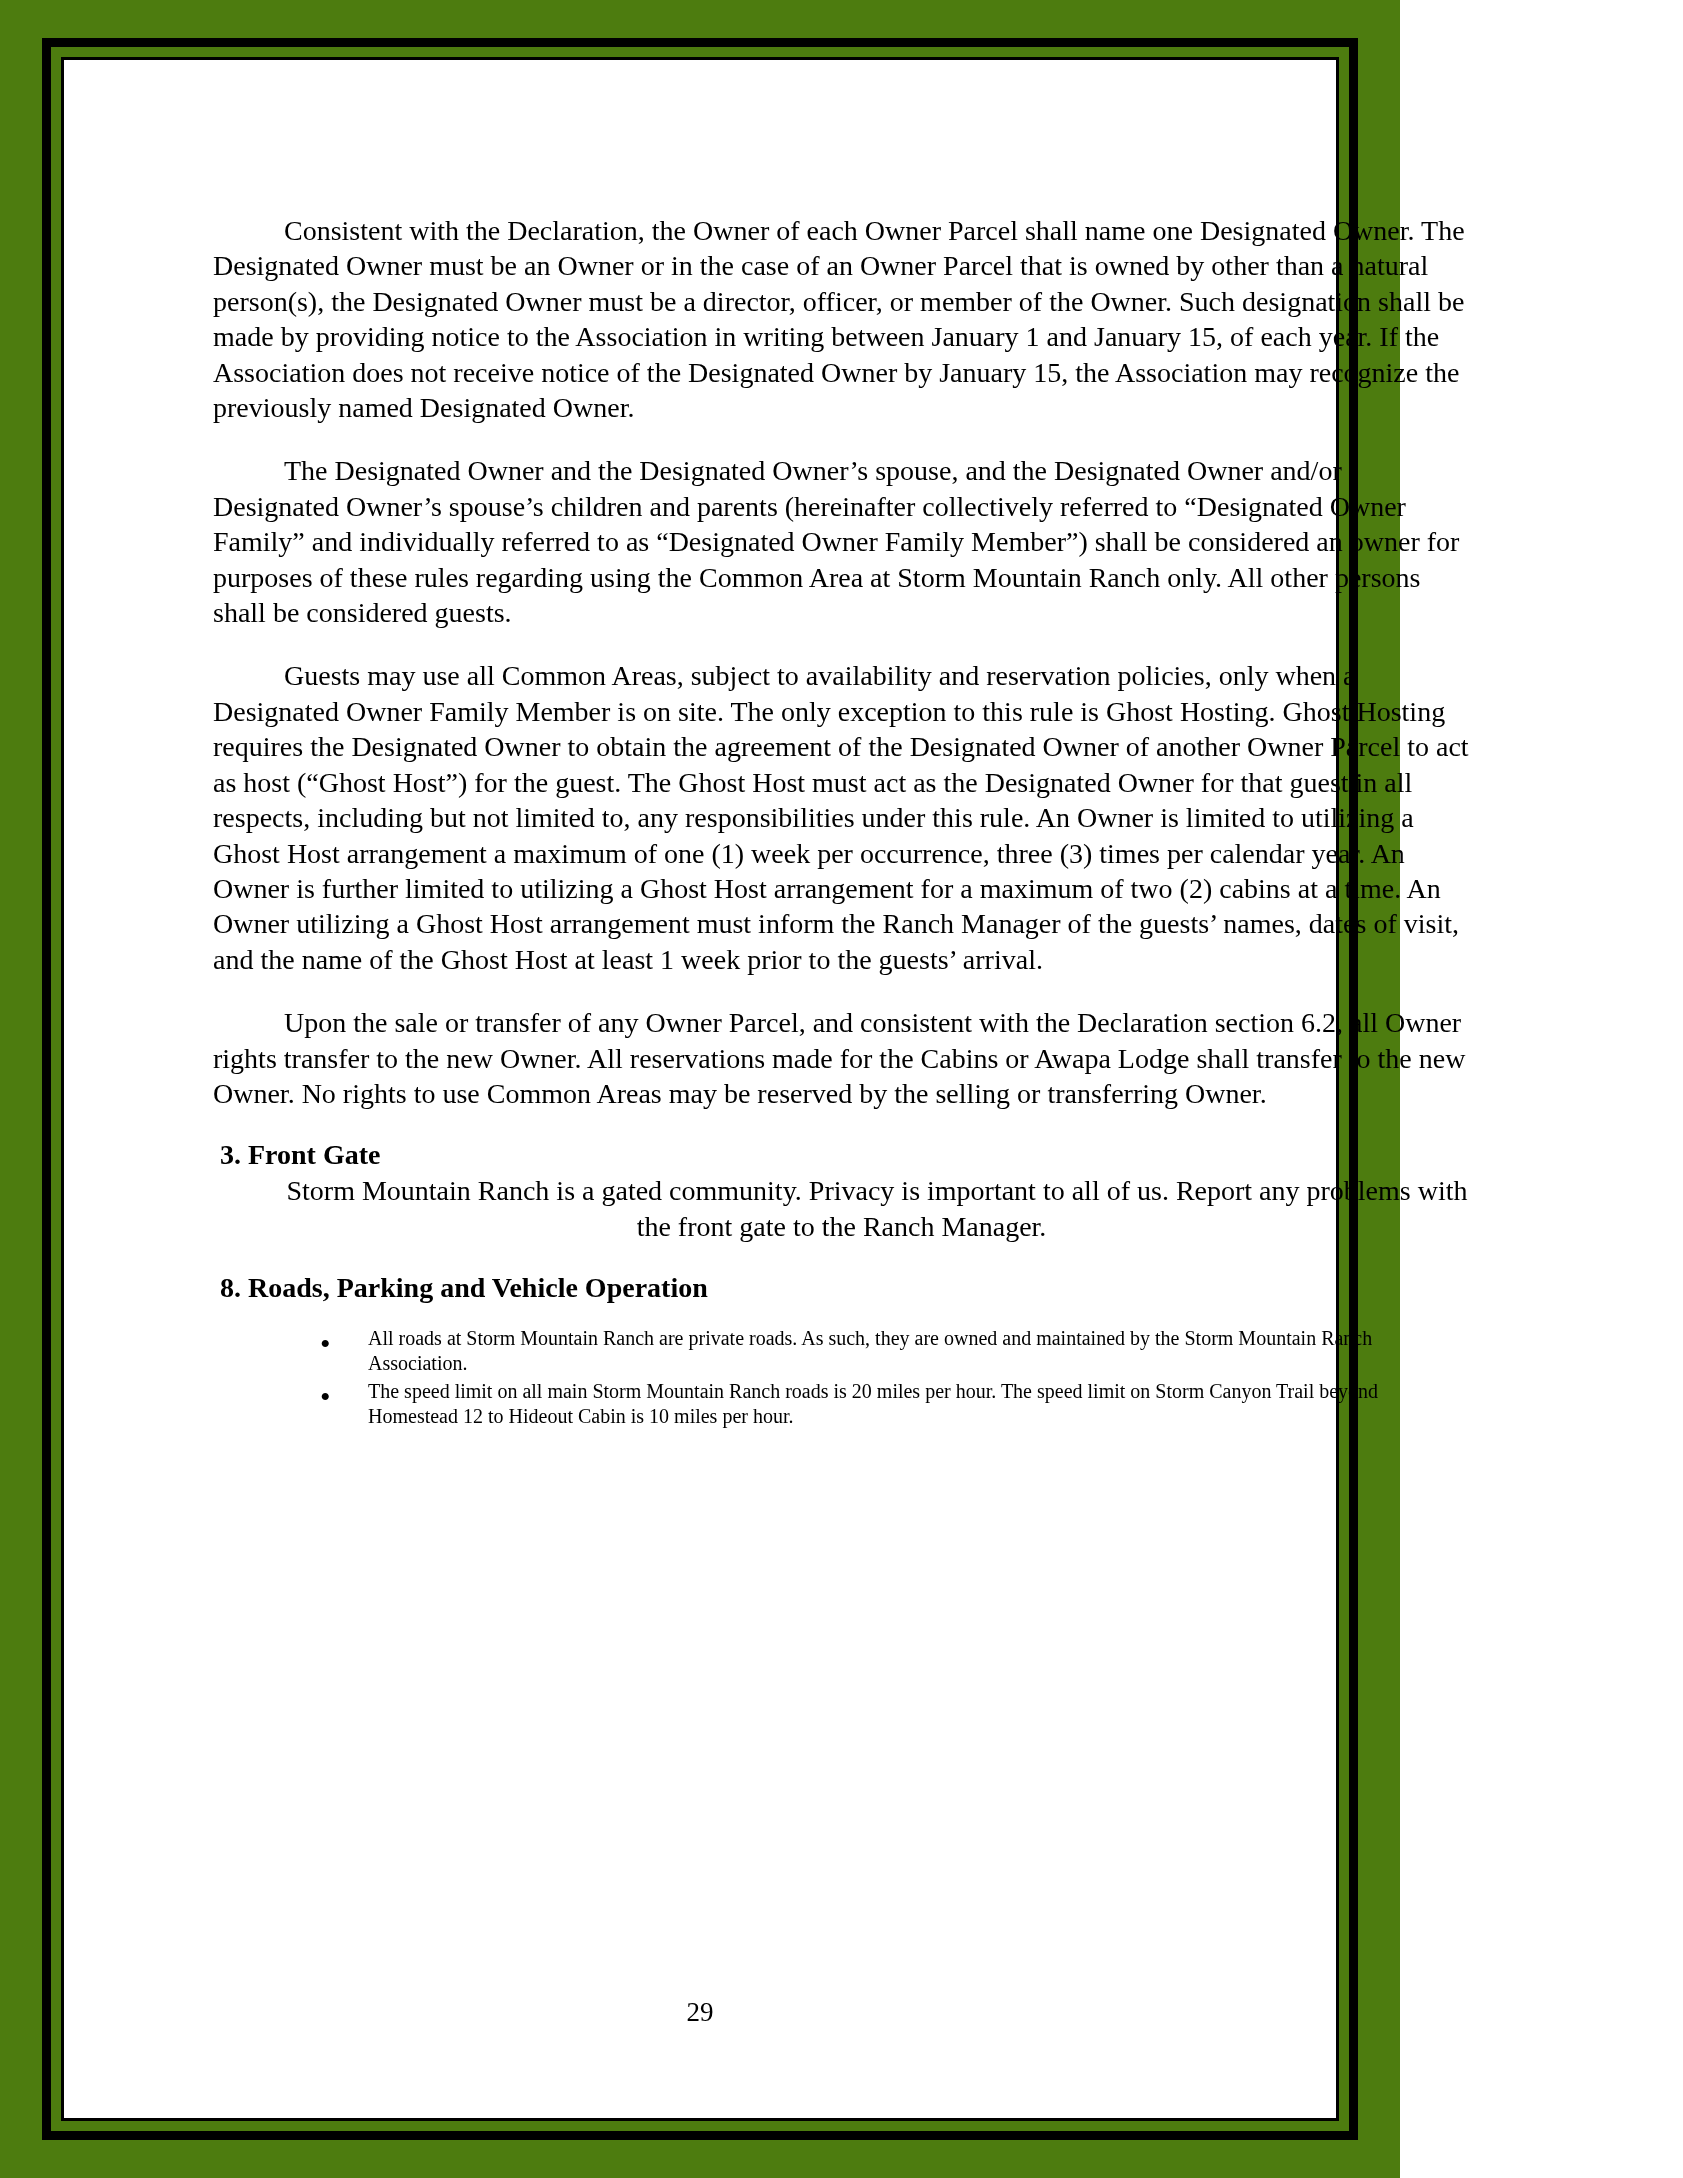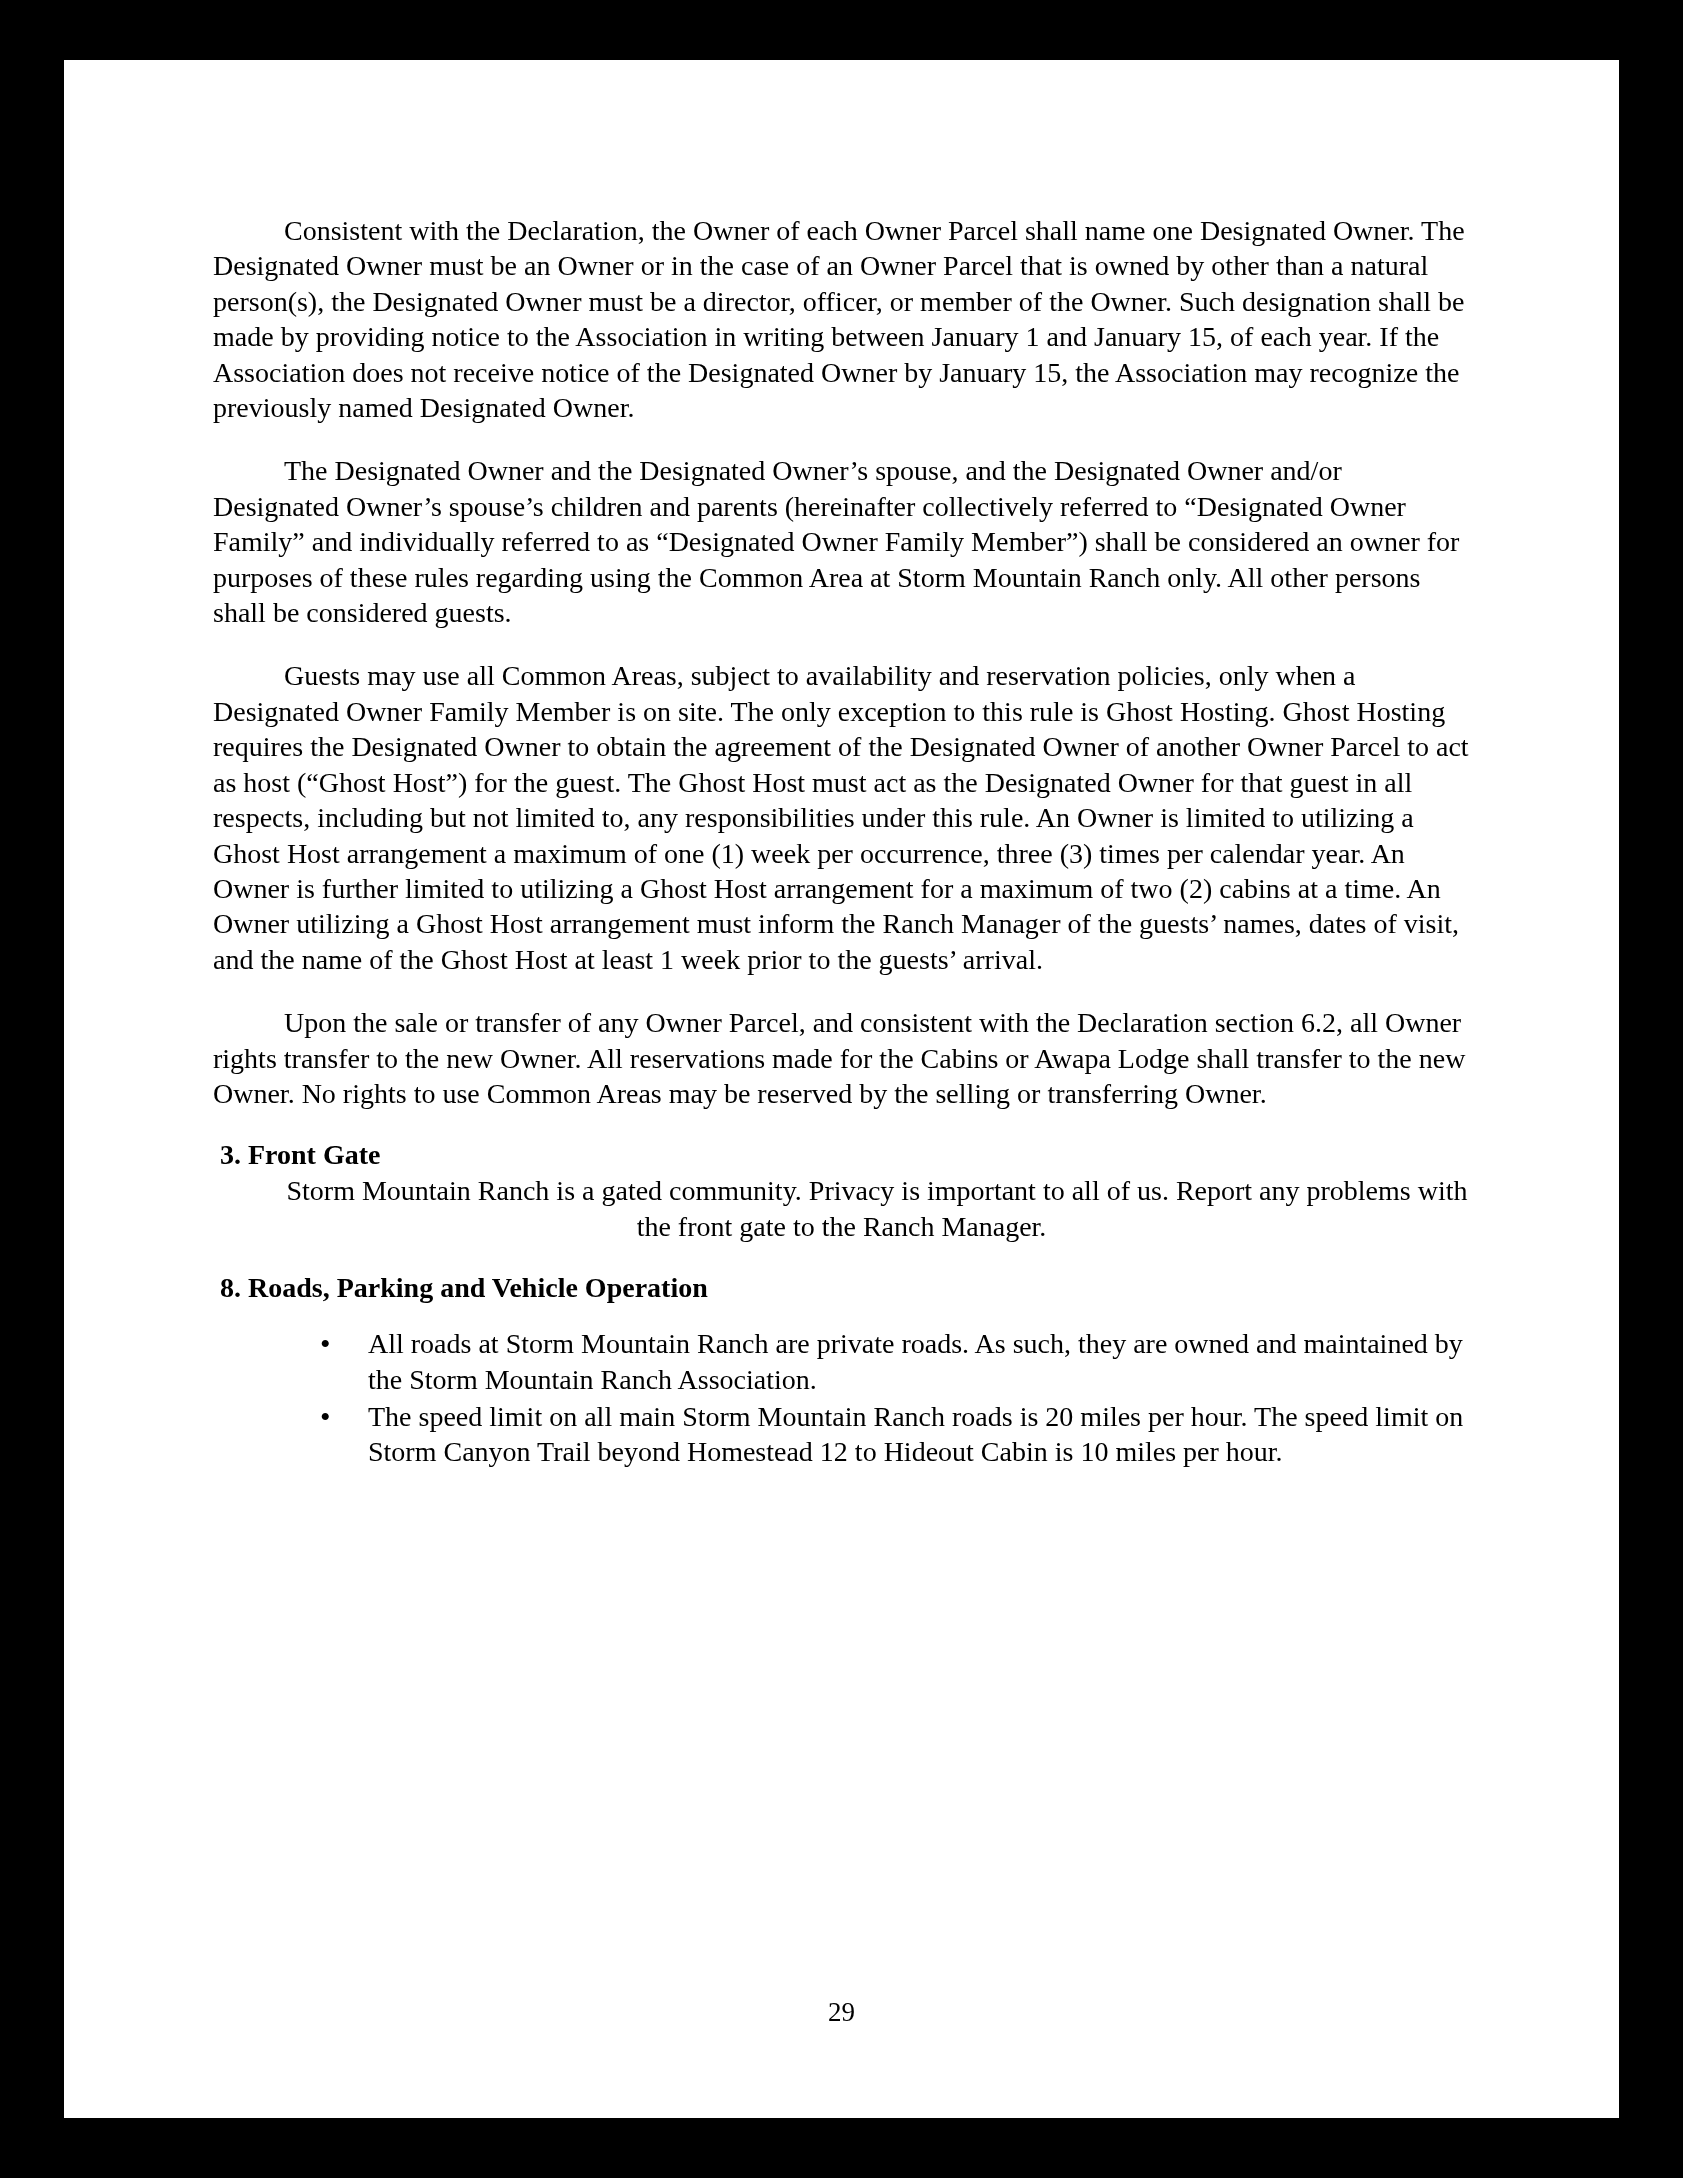--- a/index.html
+++ b/index.html
@@ -1,24 +1,24 @@
 <!DOCTYPE html>
 <html><head>
 <meta charset="utf-8">
 <style>
   html, body {
     margin: 0;
     padding: 0;
     background: #ffffff;
   }
   .page {
-    width: 1683px;
+    width: 1400px;
     height: 2178px;
     box-sizing: border-box;
-    background: #000000;
+    background: #4d7c0f;
     position: relative;
     font-family: "Liberation Serif", serif;
   }
   
   .frame-outer {
     position: absolute;
     left: 42px;
     top: 38px;
     right: 42px;
     bottom: 38px;
@@ -65,21 +65,21 @@
   .section-block p.body-par {
     margin-bottom: 0;
     text-align: center;
   }
   ul.bullets {
     margin: 22px 0 0 0;
     padding: 0 0 0 107px;
     list-style: none;
   }
   ul.bullets li {
-    font-size: 28px;
+    font-size: 20px;
     line-height: 1.265;
     color: #000000;
     position: relative;
     padding-left: 48px;
     margin-bottom: 2px;
   }
   ul.bullets li::before {
     content: "\2022";
     position: absolute;
     left: 0;

